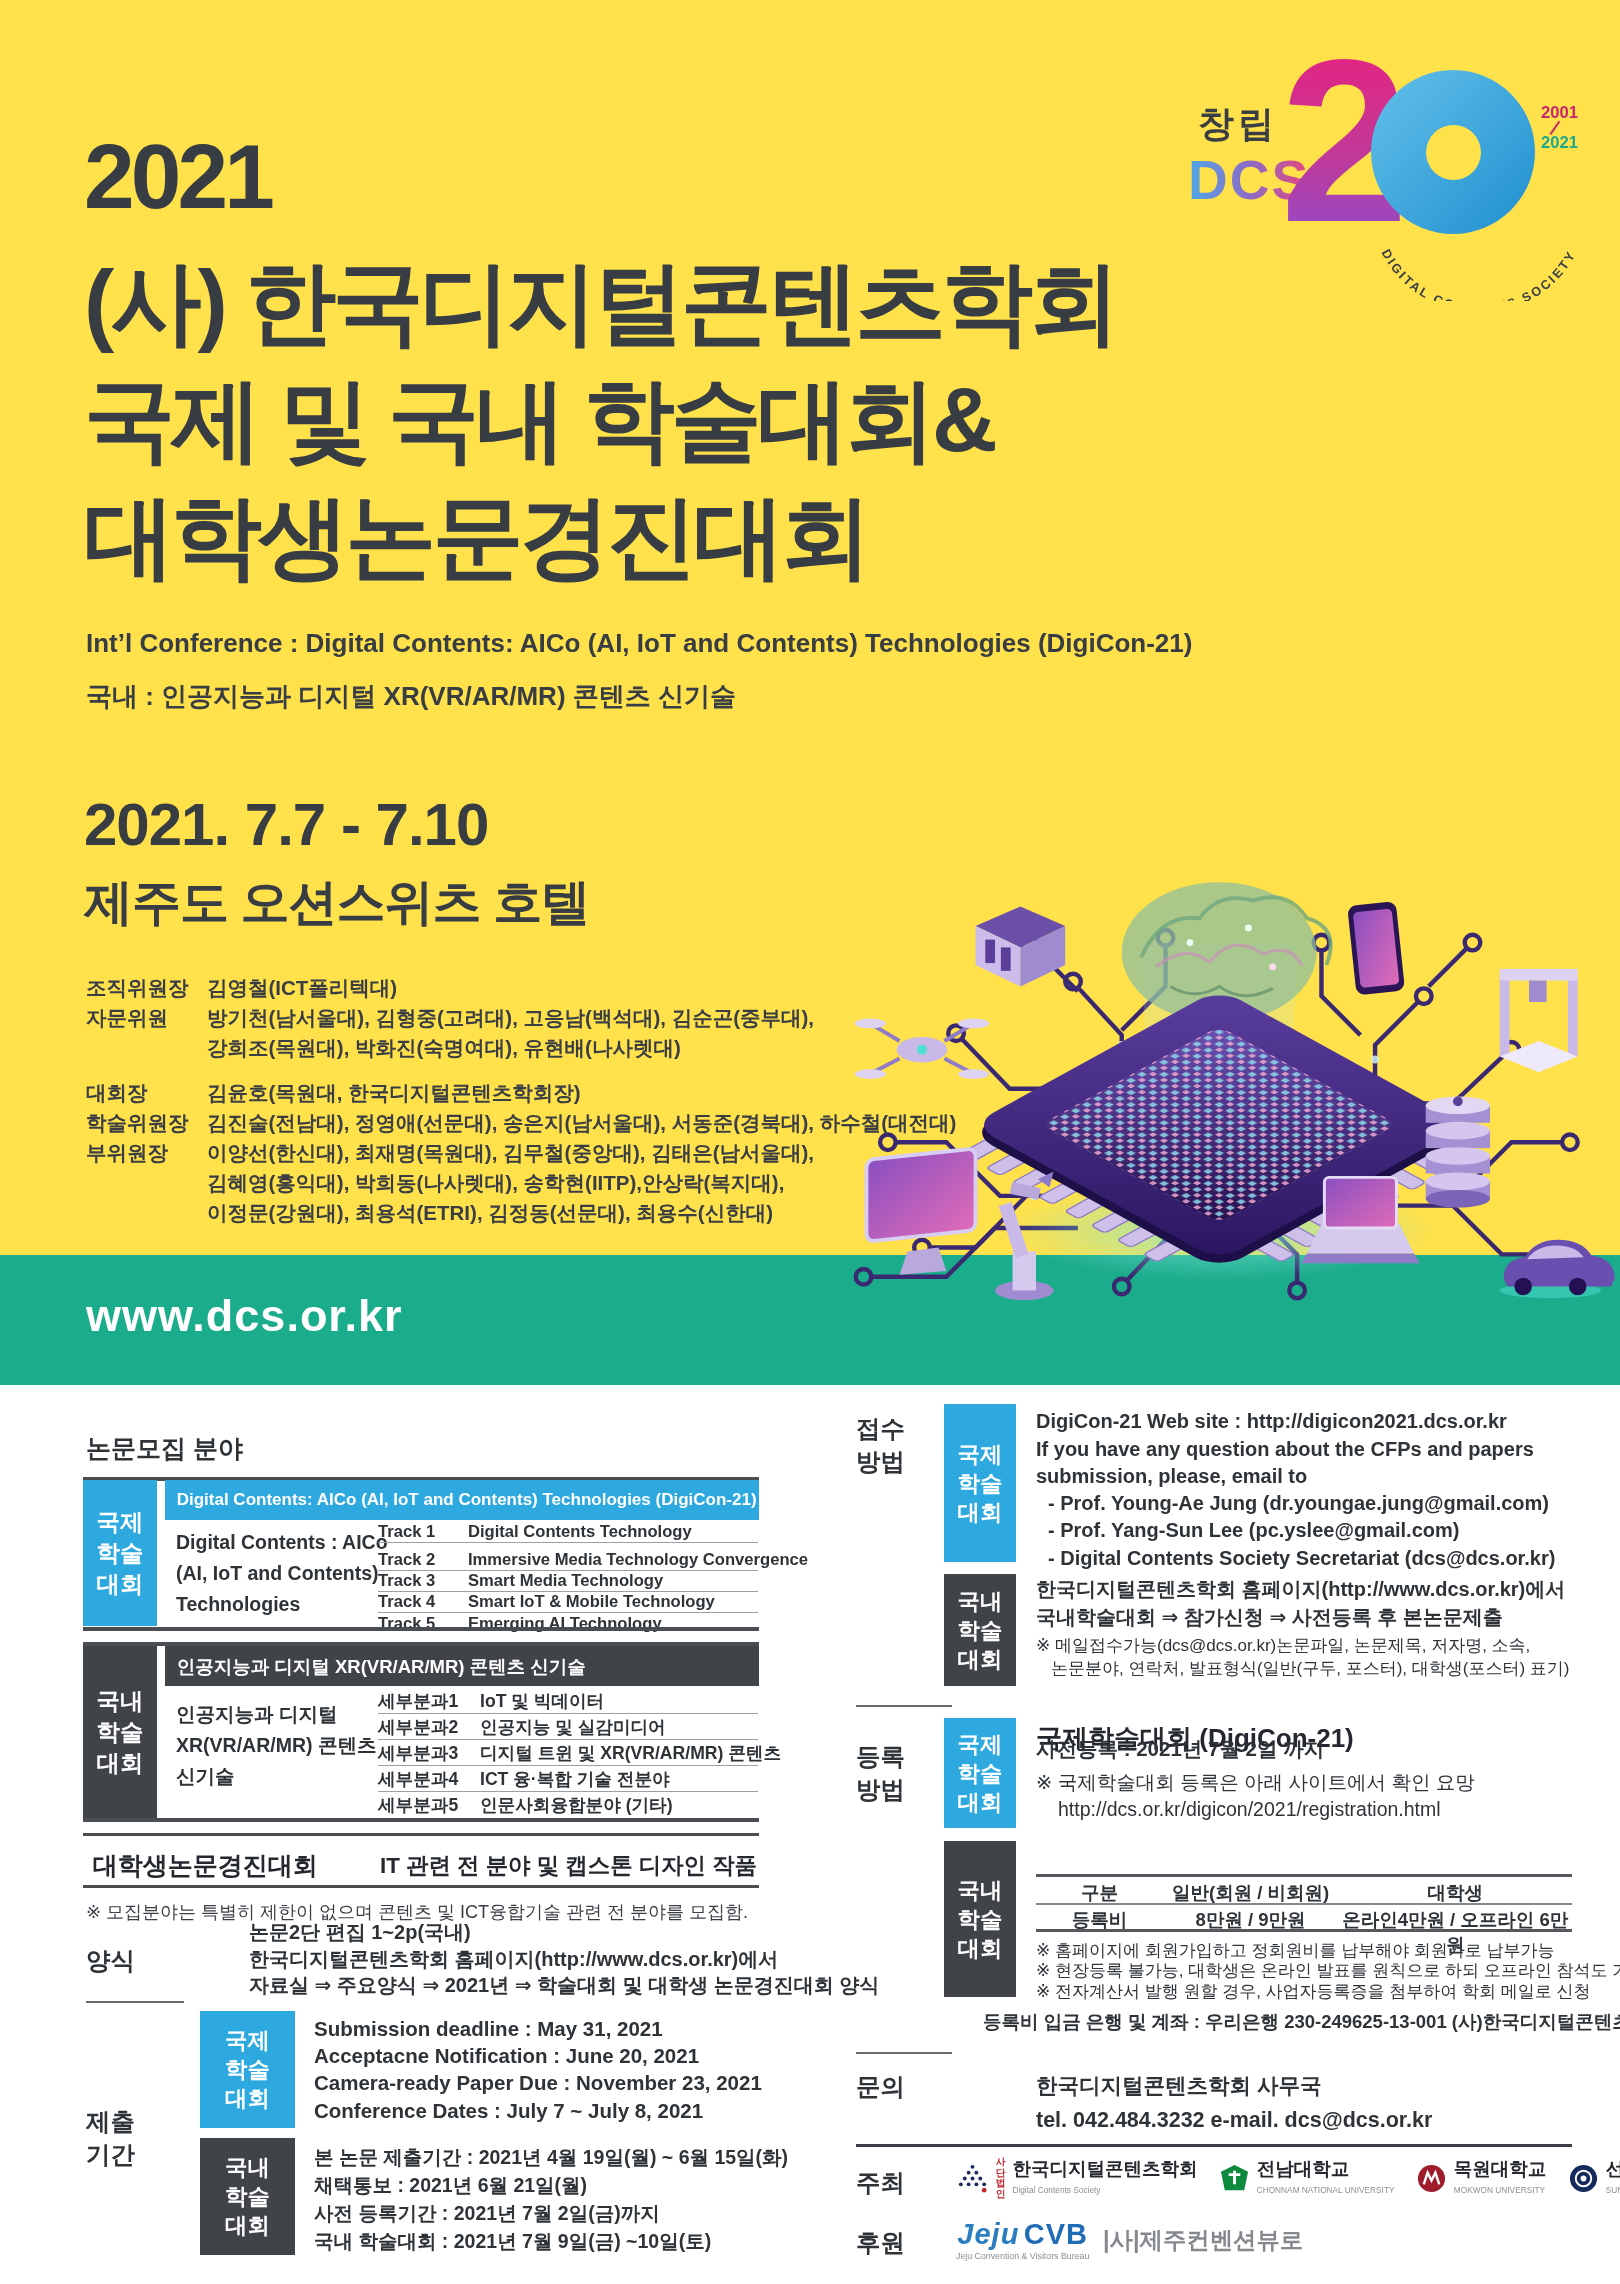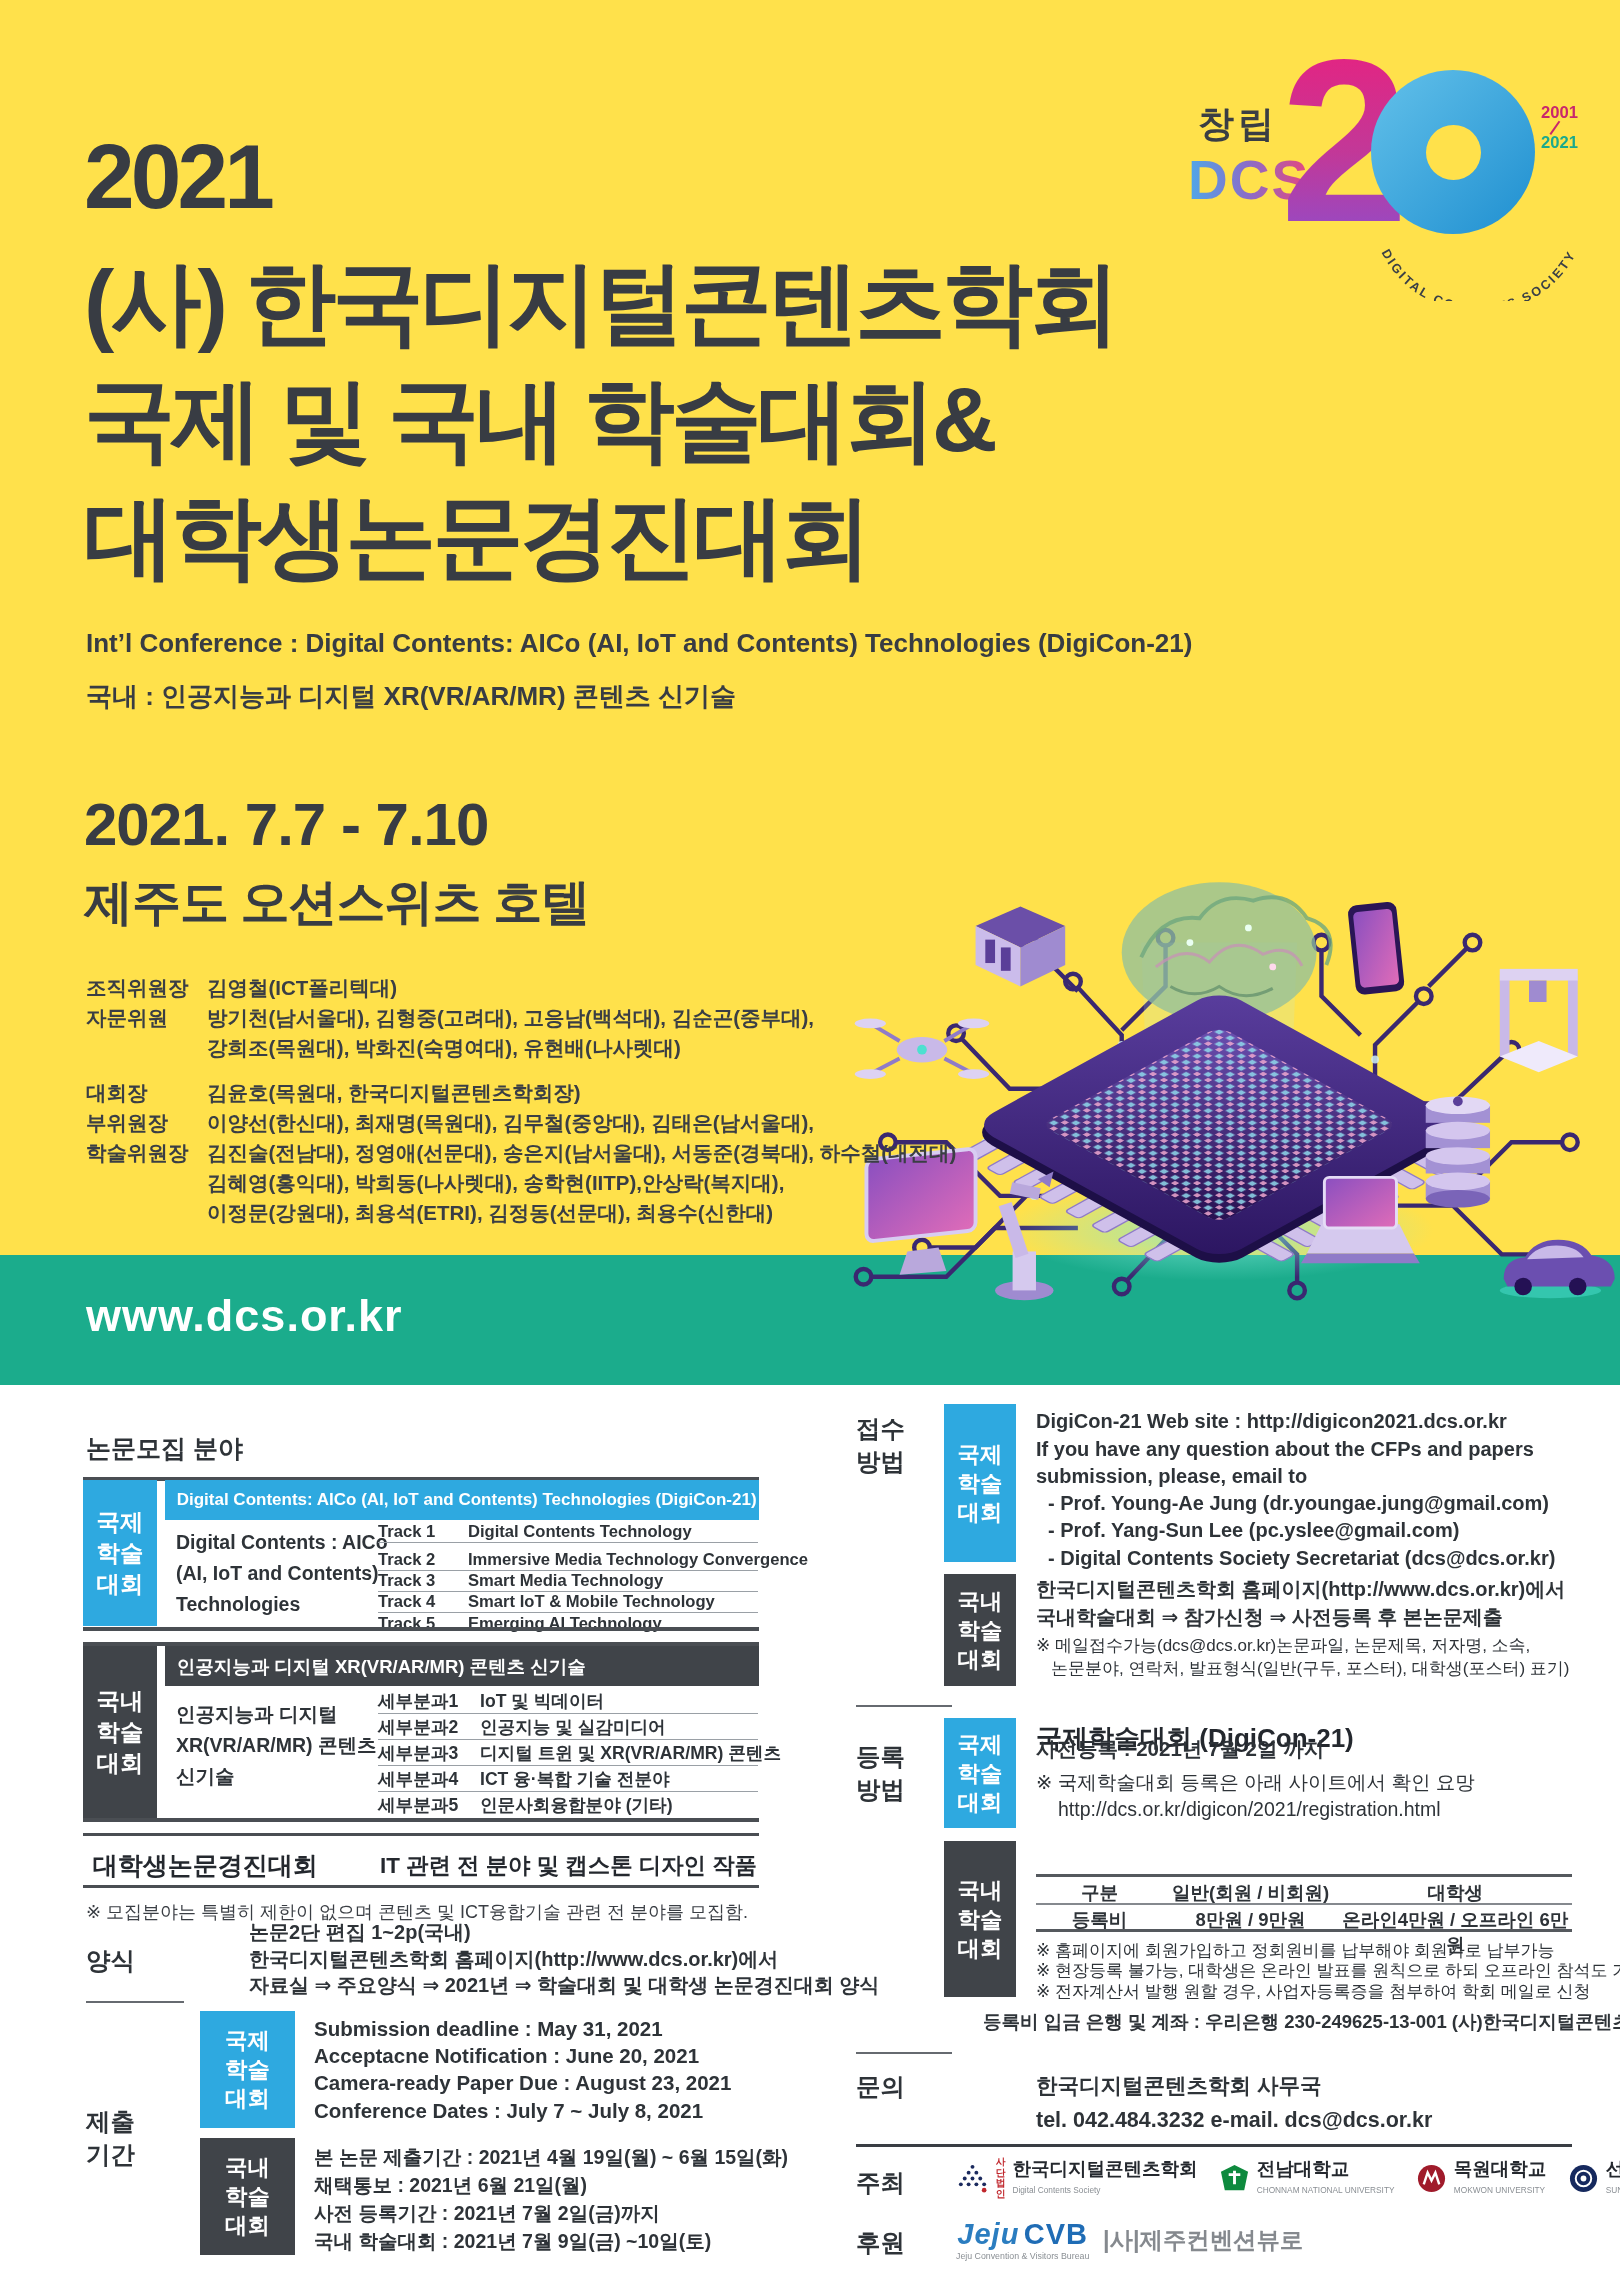--- a/index.html
+++ b/index.html
@@ -282,26 +282,26 @@
       <div class="crow">
           <span class="role"></span>
           <span class="names">강희조(목원대), 박화진(숙명여대), 유현배(나사렛대)</span>
         </div>
       <div class="cgap"></div>
       <div class="crow">
           <span class="role">대회장</span>
           <span class="names">김윤호(목원대, 한국디지털콘텐츠학회장)</span>
         </div>
       <div class="crow">
+          <span class="role">학술위원장</span>
+          <span class="names">김진술(전남대), 정영애(선문대), 송은지(남서울대), 서동준(경북대), 하수철(대전대)</span>
+        </div>
+      <div class="crow">
           <span class="role">부위원장</span>
           <span class="names">이양선(한신대), 최재명(목원대), 김무철(중앙대), 김태은(남서울대),</span>
-        </div>
-      <div class="crow">
-          <span class="role">학술위원장</span>
-          <span class="names">김진술(전남대), 정영애(선문대), 송은지(남서울대), 서동준(경북대), 하수철(대전대)</span>
         </div>
       <div class="crow">
           <span class="role"></span>
           <span class="names">김혜영(홍익대), 박희동(나사렛대), 송학현(IITP),안상락(복지대),</span>
         </div>
       <div class="crow">
           <span class="role"></span>
           <span class="names">이정문(강원대), 최용석(ETRI), 김정동(선문대), 최용수(신한대)</span>
         </div>
     </div>
@@ -398,21 +398,21 @@
   <div class="line" style="left:86px;top:2001px;width:98px;height:2px;"></div>
 
   <div>
     <div class="label-col" style="left:86px;top:2105px;">제출
 기간</div>
     <div class="sidebox" style="left:200px;top:2011px;width:95px;height:117px;font-size:22.4px;line-height:29px;">국제
 학술
 대회</div>
     <div class="txt b" style="left:314px;top:2017px;font-size:20.5px;">Submission deadline : May 31, 2021</div>
     <div class="txt b" style="left:314px;top:2044px;font-size:20.5px;">Acceptacne Notification : June 20, 2021</div>
-    <div class="txt b" style="left:314px;top:2071px;font-size:20.5px;">Camera-ready Paper Due : August 23, 2021</div>
+    <div class="txt b" style="left:314px;top:2071px;font-size:20.5px;">Camera-ready Paper Due : November 23, 2021</div>
     <div class="txt b" style="left:314px;top:2099px;font-size:20.5px;">Conference Dates : July 7 ~ July 8, 2021</div>
     <div class="sidebox dark" style="left:200px;top:2138px;width:95px;height:117px;font-size:22.4px;line-height:29px;">국내
 학술
 대회</div>
     <div class="txt b" style="left:314px;top:2144px;font-size:19.5px;">본 논문 제출기간 : 2021년 4월 19일(월) ~ 6월 15일(화)</div>
     <div class="txt b" style="left:314px;top:2172px;font-size:19.5px;">채택통보 : 2021년 6월 21일(월)</div>
     <div class="txt b" style="left:314px;top:2200px;font-size:19.5px;">사전 등록기간 : 2021년 7월 2일(금)까지</div>
     <div class="txt b" style="left:314px;top:2228px;font-size:19.5px;">국내 학술대회 : 2021년 7월 9일(금) ~10일(토)</div>
   </div>
 

